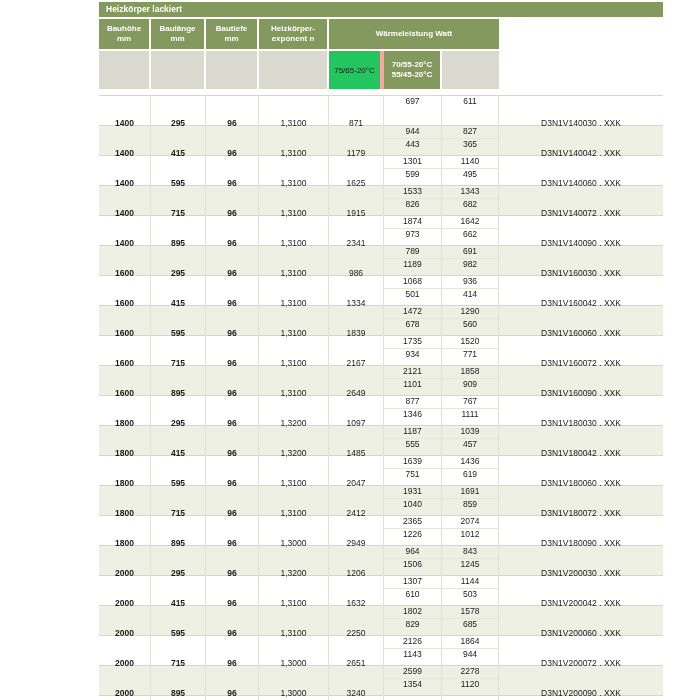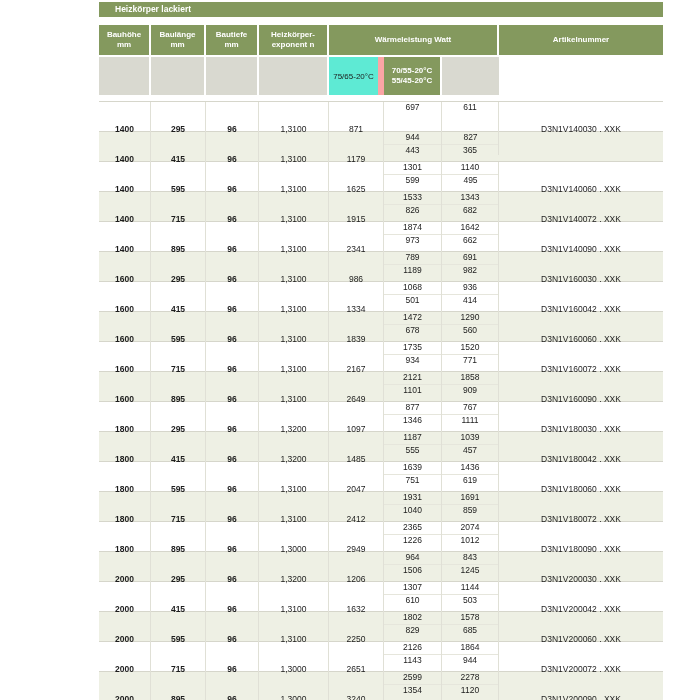--- a/index.html
+++ b/index.html
@@ -10,38 +10,38 @@
     --colline:#e0e0d6;
     --text:#1c1c1c;
   }
   *{margin:0;padding:0;}
   body{background:#fff;font-family:"Liberation Sans",sans-serif;color:var(--text);}
   .page{position:relative;width:700px;height:700px;background:#fff;overflow:hidden;}
   .tablewrap{position:absolute;left:99px;top:2px;width:564px;}
   .titlebar{
     height:15px;background:var(--green);color:#fff;
     font-size:8.5px;font-weight:bold;line-height:15px;
-    padding-left:16px;box-sizing:border-box;margin-bottom:8px;
+    padding-left:7px;box-sizing:border-box;margin-bottom:2px;
   }
   .grid{display:grid;grid-template-columns:52px 55px 53px 70px 55px 58px 57px 164px;}
   .grid > :last-child{border-right:none;}
   .hcell{
     background:var(--green);color:#fff;font-weight:bold;font-size:8px;
     display:flex;flex-direction:column;align-items:center;justify-content:center;
     line-height:1.3;text-align:center;border-right:2px solid #fff;box-sizing:border-box;
   }
   .hrow1 .hcell{height:30px;}
   .hrow2{margin-top:2px;}
   .hrow2 > div{height:38px;box-sizing:border-box;}
   .span3{grid-column:5/8;align-items:center;}
   .gcell{background:var(--graycell);border-right:2px solid #fff;}
   .wcell{
-    background:#5eead4;color:var(--text);font-size:8px;
+    background:#22c55e;color:var(--text);font-size:8px;
     display:flex;align-items:center;justify-content:center;
-    border-right:6px solid #fca5a5;box-sizing:border-box;text-align:center;
+    border-right:4px solid #fca5a5;box-sizing:border-box;text-align:center;
   }
   .tbody{margin-top:6px;border-top:1px solid var(--border);}
   .tr{height:30px;border-bottom:1px solid var(--border);box-sizing:border-box;background:#fff;}
   .tr.alt{background:var(--altrow);}
   .td{
     display:flex;align-items:center;justify-content:center;
     font-size:8.5px;border-right:1px solid var(--colline);box-sizing:border-box;
     text-align:center;
   }
   .bold{font-weight:bold;}
@@ -70,23 +70,20 @@
         <span>Bautiefe</span>
         <span>mm</span>
       </div>
       <div class="hcell">
         <span>Heizkörper-</span>
         <span>exponent n</span>
       </div>
       <div class="hcell span3">
         <span>Wärmeleistung Watt</span>
       </div>
-      <div class="hcell">
-        <span>Artikelnummer</span>
-      </div>
     </div>
 
     <div class="grid hrow2">
       <div class="gcell"></div>
       <div class="gcell"></div>
       <div class="gcell"></div>
       <div class="gcell"></div>
       <div class="wcell">75/65-20°C</div>
       <div class="hcell">
         <span>70/55-20°C</span>
@@ -119,20 +116,21 @@
     <div class="td">1,3100</div>
     <div class="td">1179</div>
     <div class="td pair">
       <div class="pv">944</div>
       <div class="pv pv2">599</div>
     </div>
     <div class="td pair">
       <div class="pv">827</div>
       <div class="pv pv2">495</div>
     </div>
+    <div class="td">D3N1V140042 . XXK</div>
   </div>
         <div class="grid tr">
     <div class="td bold">1400</div>
     <div class="td bold">595</div>
     <div class="td bold">96</div>
     <div class="td">1,3100</div>
     <div class="td">1625</div>
     <div class="td pair">
       <div class="pv">1301</div>
       <div class="pv pv2">826</div>

